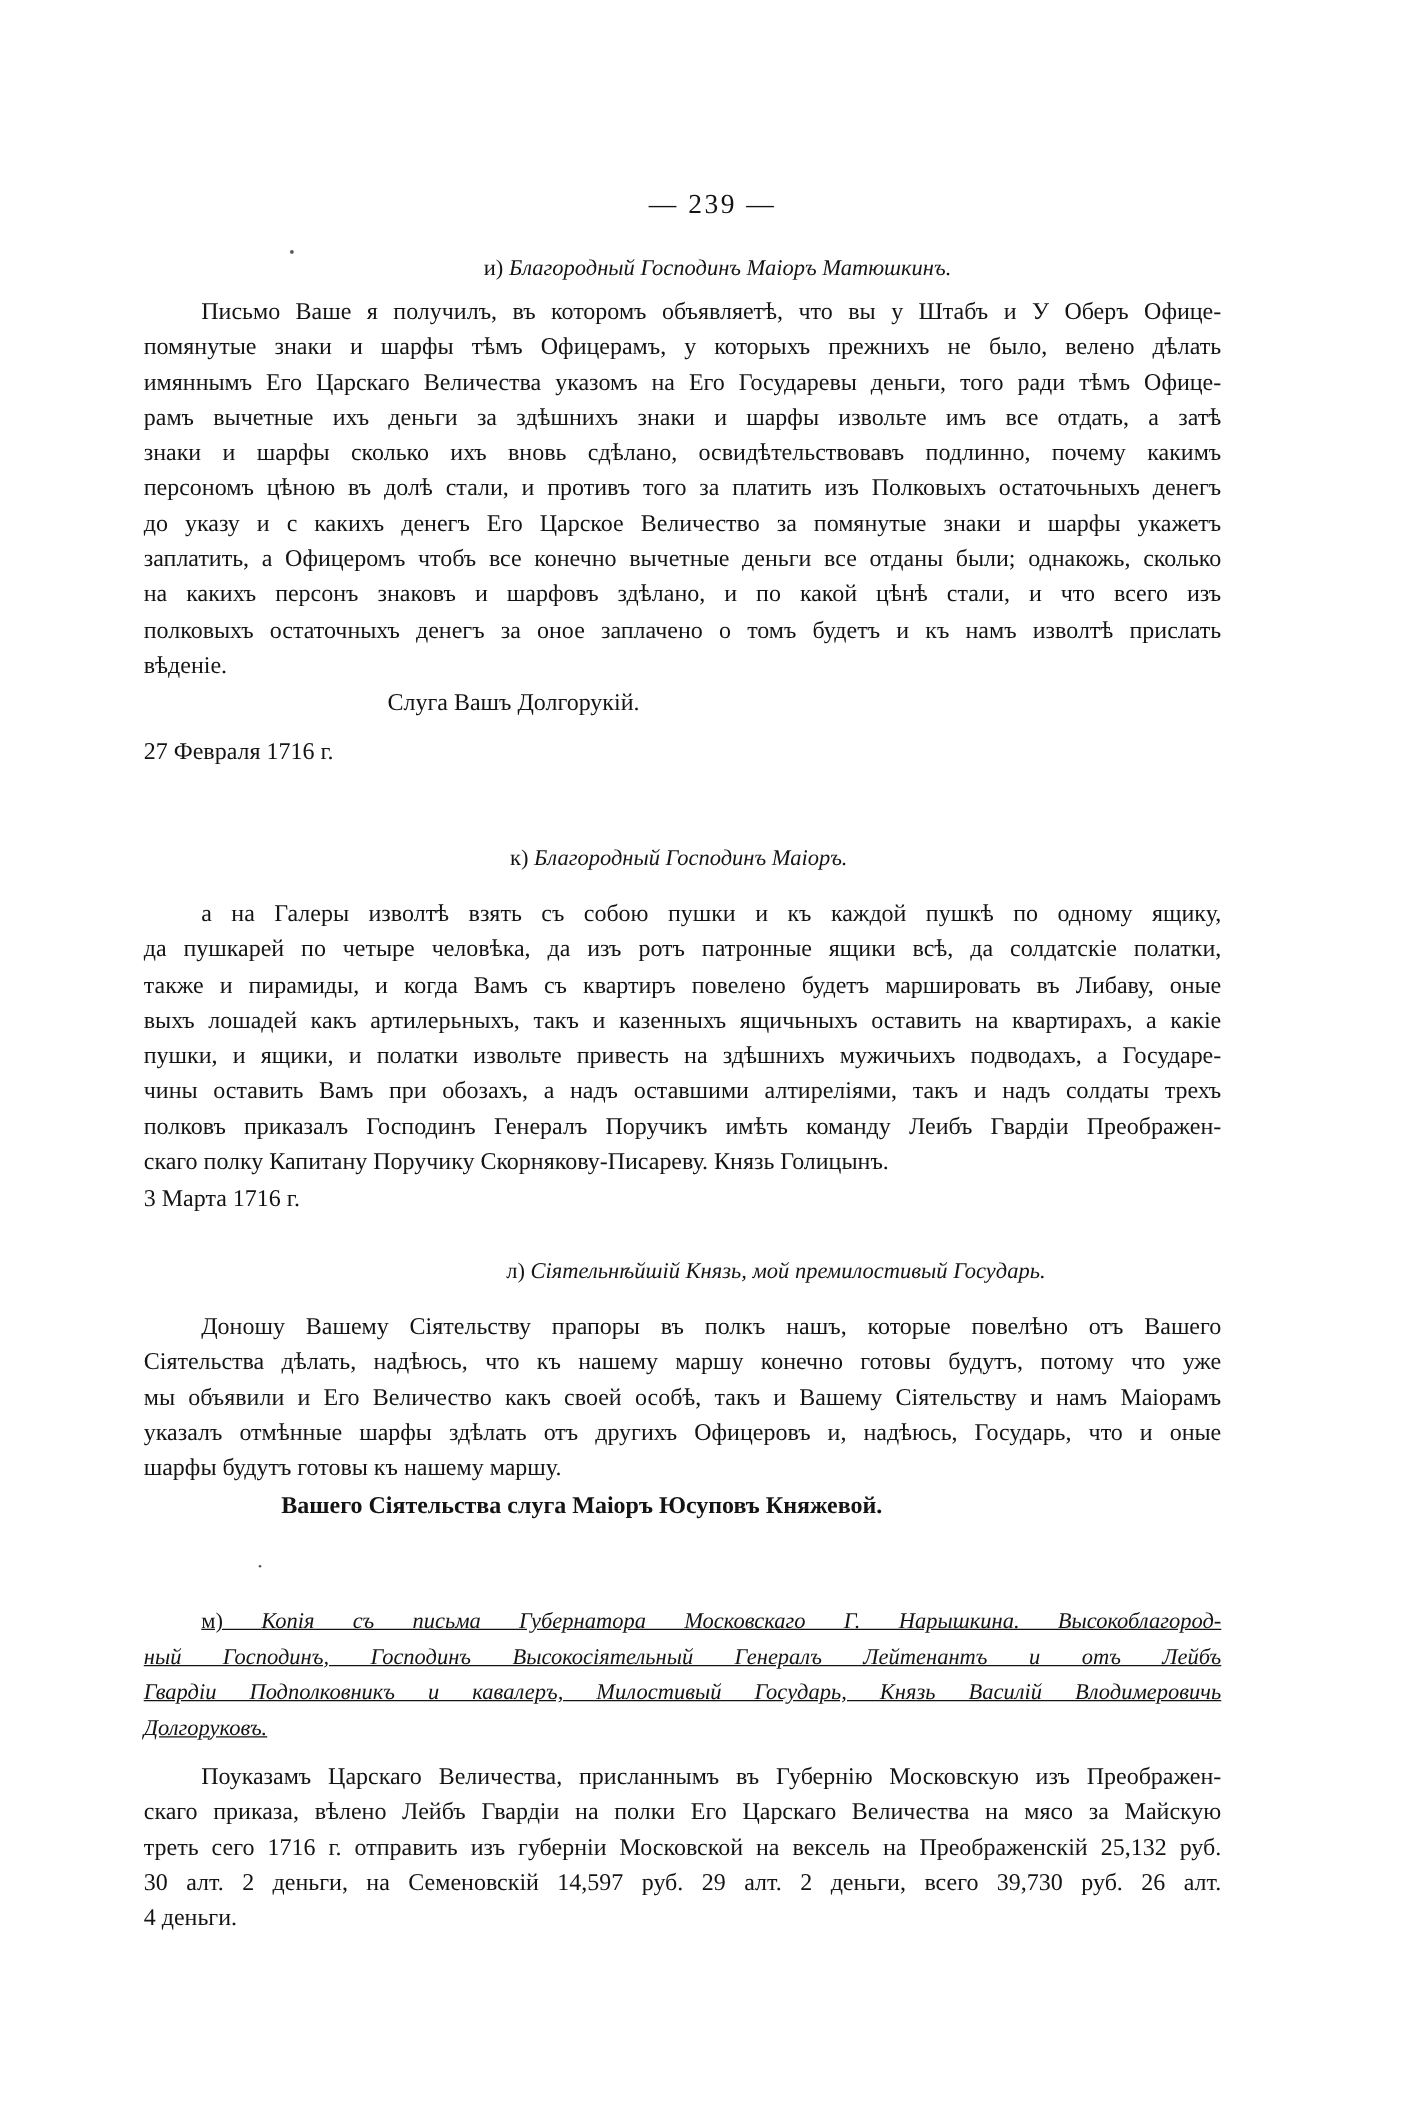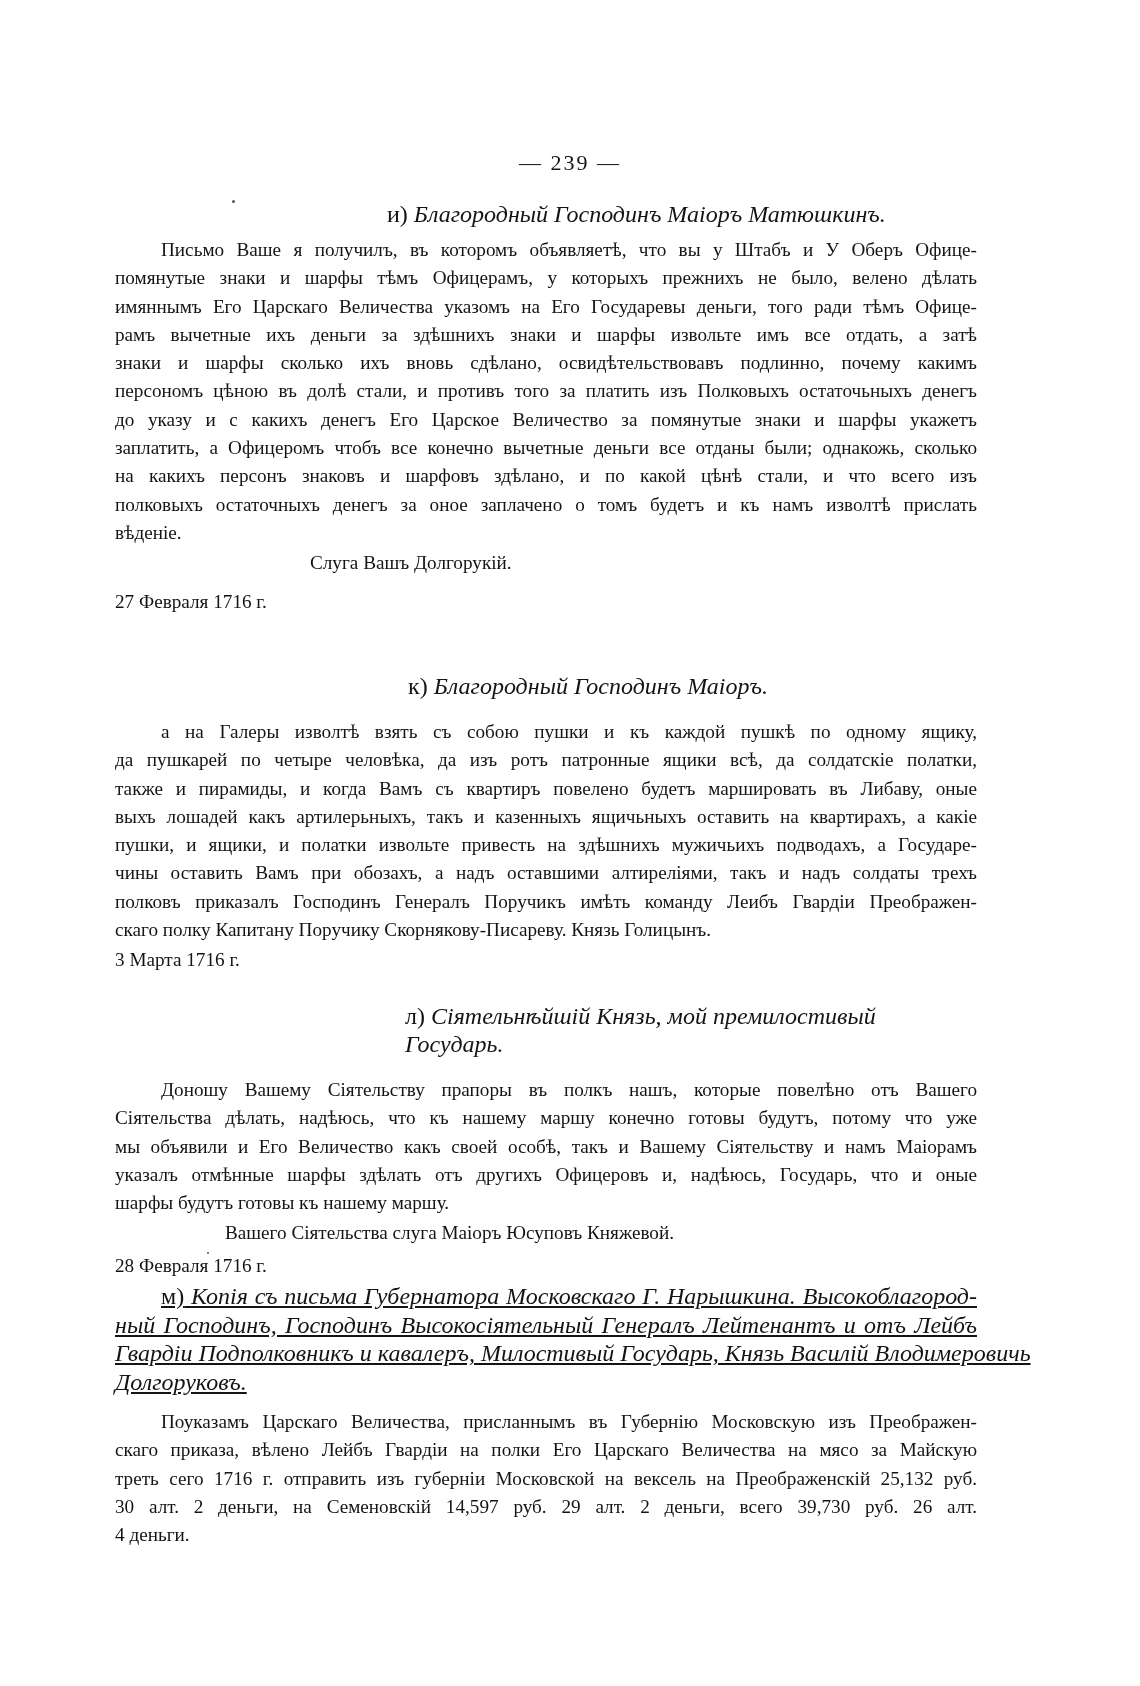--- a/index.html
+++ b/index.html
@@ -2,21 +2,21 @@
 <html><head>
 <meta charset="utf-8">
 <style>
   html, body { margin: 0; padding: 0; background: #ffffff; }
   body { width: 1140px; height: 1686px; position: relative; overflow: hidden;
          font-family: "Liberation Serif", "DejaVu Serif", serif; color: #141414; }
   .page { position: absolute; left: 0; top: 0; width: 1140px; height: 1686px; }
   .page-number { position: absolute; top: 150px; left: 0; width: 1140px; text-align: center;
                  font-size: 22px; letter-spacing: 2px; }
   .section { position: absolute; left: 115px; width: 862px; }
-  .heading { font-style: italic; font-size: 24px; line-height: 28px; }
+  .heading { font-style: italic; font-size: 18px; line-height: 28px; }
   .heading .letter { font-style: normal; }
   .body { font-size: 19.2px; line-height: 28.3px; text-align: justify; margin: 0; }
   .line { display: block; text-align: justify; text-align-last: justify; white-space: nowrap; }
   .line.last { text-align-last: left; }
   .sig { font-size: 19.2px; line-height: 28.3px; }
   .date { font-size: 19.2px; line-height: 28.3px; text-align: left; padding-right: 2px; }
   .speck { position: absolute; width: 3px; height: 3px; background: #555; border-radius: 50%; }
 </style>
 </head>
 <body>
@@ -72,22 +72,21 @@
       <span class="letter">л)</span>
       <span>Сіятельнѣйшій Князь, мой премилостивый Государь.</span>
     </div>
     <div class="body" style="margin-top:18px;">
       <span class="line" style="padding-left:46px;">Доношу Вашему Сіятельству прапоры въ полкъ нашъ, которые повелѣно отъ Вашего</span>
       <span class="line">Сіятельства дѣлать, надѣюсь, что къ нашему маршу конечно готовы будутъ, потому что уже</span>
       <span class="line">мы объявили и Его Величество какъ своей особѣ, такъ и Вашему Сіятельству и намъ Маіорамъ</span>
       <span class="line">указалъ отмѣнные шарфы здѣлать отъ другихъ Офицеровъ и, надѣюсь, Государь, что и оные</span>
       <span class="line last">шарфы будутъ готовы къ нашему маршу.</span>
     </div>
-    <div class="sig" style="padding-left:110px; margin-top:2px;">Вашего Сіятельства слуга Маіоръ Юсуповъ Княжевой.</div>
-    <div class="date" style="margin-top:4px;">28 Февраля 1716 г.</div>
+    <div class="sig" style="padding-left:110px; margin-top:2px;font-weight:bold;">Вашего Сіятельства слуга Маіоръ Юсуповъ Княжевой.</div>
   </div>
 
   <span class="speck" style="left:207px; top:1252px; width:2px; height:2px;"></span>
 
   <div class="section" style="top:1282px;">
     <div class="heading" style="line-height:28.5px;text-decoration:underline;">
       <span class="line" style="padding-left:46px;"><span class="letter">м)</span> <span>Копія съ письма Губернатора Московскаго Г. Нарышкина. Высокоблагород-</span></span>
       <span class="line">ный Господинъ, Господинъ Высокосіятельный Генералъ Лейтенантъ и отъ Лейбъ</span>
       <span class="line">Гвардіи Подполковникъ и кавалеръ, Милостивый Государь, Князь Василій Влодимеровичь</span>
       <span class="line last">Долгоруковъ.</span>

